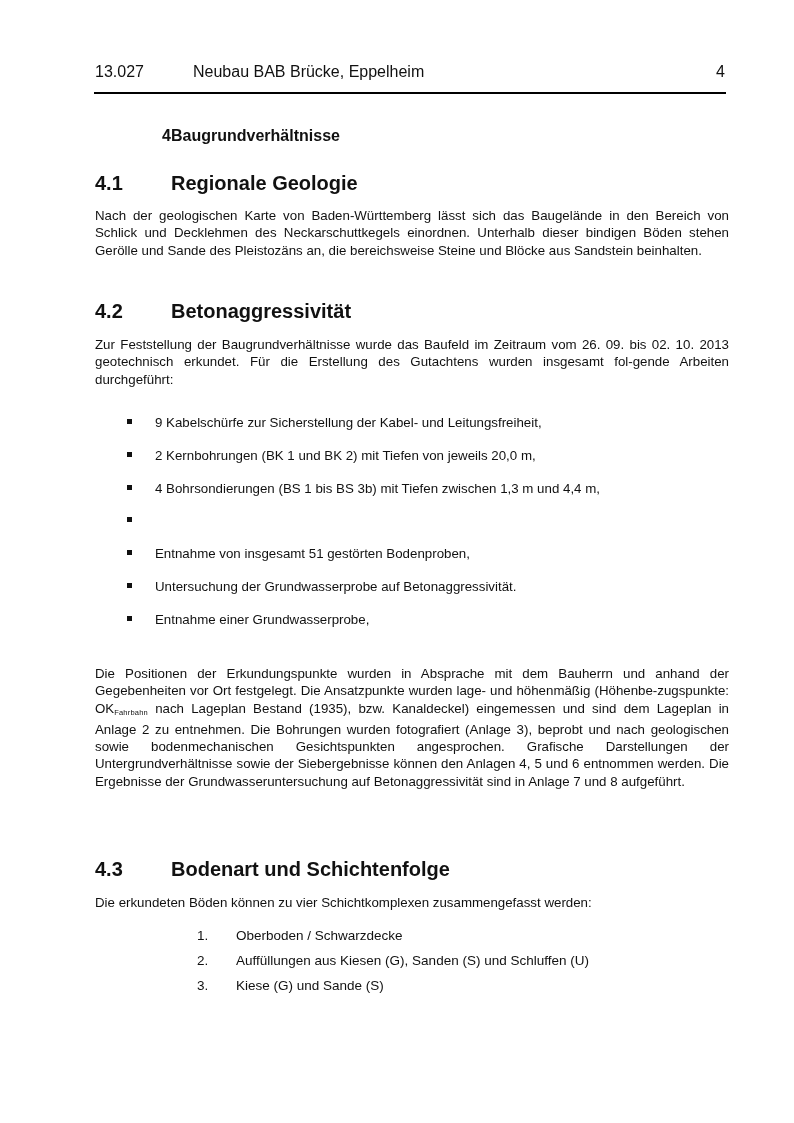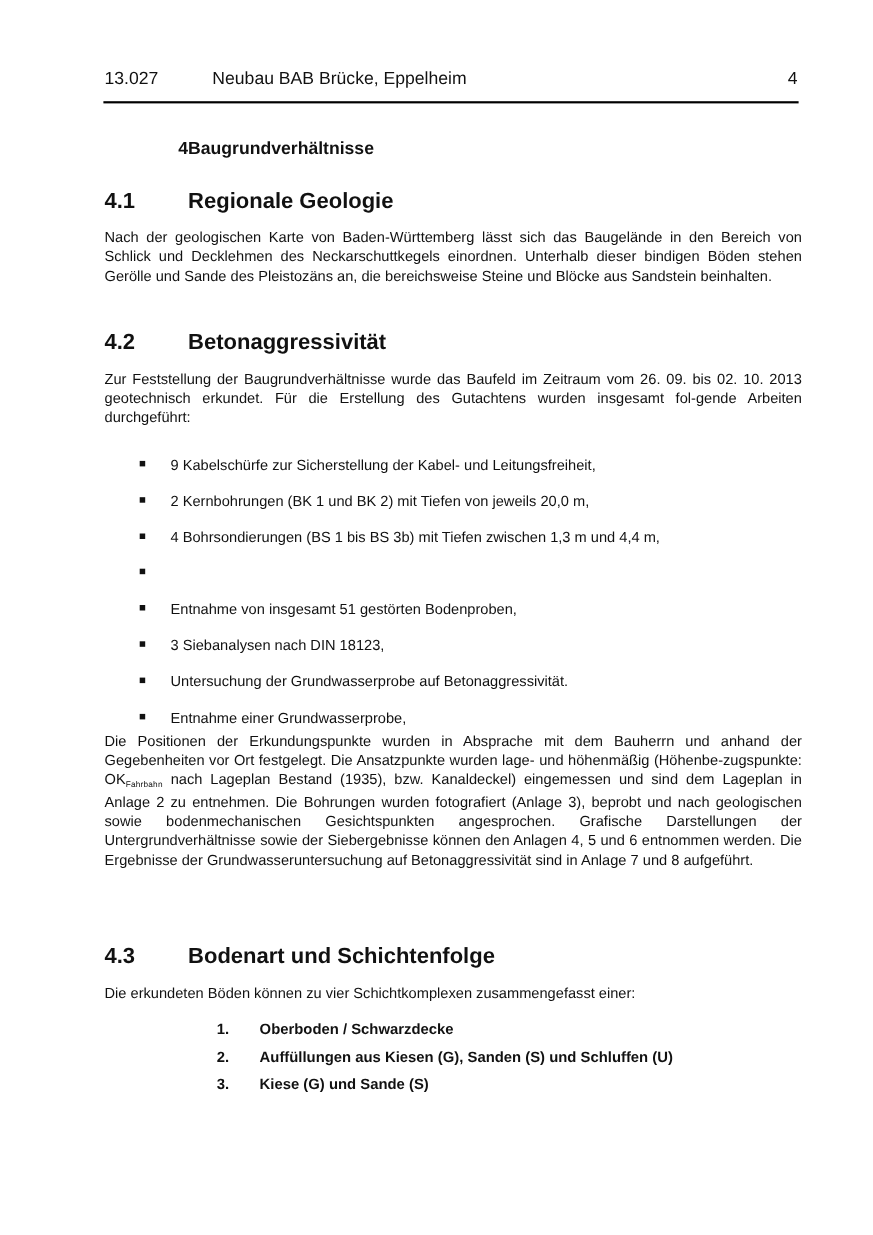--- a/index.html
+++ b/index.html
@@ -15,21 +15,21 @@
   .h1 { position: absolute; left: 95px; top: 127px; font-size: 16px; font-weight: bold; text-align: right; }
   .h2 { position: absolute; left: 95px; font-size: 20px; font-weight: bold; }
   .hnum { display: inline-block; width: 76px; }
   .para { position: absolute; left: 95px; width: 634px; font-size: 13.3px; line-height: 17.3px;
           text-align: justify; }
   .bullets { position: absolute; left: 115px; top: 402px; margin: 12px; padding: 0; list-style: none; }
   .bullets li { height: 32.8px; font-size: 13.3px; line-height: 17px; position: relative; padding-left: 28px; }
   .bullets li .bullet { position: absolute; left: 0; top: 5px; width: 5px; height: 5px; background: #111; }
   .sub { font-size: 7.5px; font-weight: normal; vertical-align: -2px; letter-spacing: 0.2px; }
   .numlist { position: absolute; left: 197px; top: 927px; margin: 0; padding: 0; list-style: none; }
-  .numlist li { height: 25px; font-size: 13.5px; font-weight: bold; line-height: 17px; }
+  .numlist li { height: 25px; font-size: 13.5px; font-weight: normal; line-height: 17px; }
   .numlist .n { display: inline-block; width: 39px; }
 </style>
 </head>
 <body>
 
 <div class="header">
   <span class="num">13.027</span>
   <span class="title">Neubau BAB Brücke, Eppelheim</span>
   <span class="page">4</span>
 </div>
@@ -48,31 +48,30 @@
   <span class="hnum">4.2</span><span>Betonaggressivität</span>
 </div>
 <div class="para" style="top:336px;">Zur Feststellung der Baugrundverhältnisse wurde das Baufeld im Zeitraum vom 26. 09. bis 02. 10. 2013 geotechnisch erkundet. Für die Erstellung des Gutachtens wurden insgesamt fol-gende Arbeiten durchgeführt:</div>
 
 <ul class="bullets">
   <li><span class="bullet"></span><span>9 Kabelschürfe zur Sicherstellung der Kabel- und Leitungsfreiheit,</span></li>
   <li><span class="bullet"></span><span>2 Kernbohrungen (BK 1 und BK 2) mit Tiefen von jeweils 20,0 m,</span></li>
   <li><span class="bullet"></span><span>4 Bohrsondierungen (BS 1 bis BS 3b) mit Tiefen zwischen 1,3 m und 4,4 m,</span></li>
   <li><span class="bullet"></span></li>
   <li><span class="bullet"></span><span>Entnahme von insgesamt 51 gestörten Bodenproben,</span></li>
-  <li><span class="bullet"></span><span>3 Siebanalysen nach DIN 18123,</span></li>
   <li><span class="bullet"></span><span>Untersuchung der Grundwasserprobe auf Betonaggressivität.</span></li>
   <li><span class="bullet"></span><span>Entnahme einer Grundwasserprobe,</span></li>
 </ul>
 
 <div class="para" style="top:665px;">
   <span>Die Positionen der Erkundungspunkte wurden in Absprache mit dem Bauherrn und anhand der Gegebenheiten vor Ort festgelegt. Die Ansatzpunkte wurden lage- und höhenmäßig (Höhenbe-zugspunkte: OK</span><span class="sub">Fahrbahn</span><span> nach Lageplan Bestand (1935), bzw. Kanaldeckel) eingemessen und sind dem Lageplan in Anlage 2 zu entnehmen. Die Bohrungen wurden fotografiert (Anlage 3), beprobt und nach geologischen sowie bodenmechanischen Gesichtspunkten angesprochen. Grafische Darstellungen der Untergrundverhältnisse sowie der Siebergebnisse können den Anlagen 4, 5 und 6 entnommen werden. Die Ergebnisse der Grundwasseruntersuchung auf Betonaggressivität sind in Anlage 7 und 8 aufgeführt.</span>
 </div>
 
 <div class="h2" style="top:858px;">
   <span class="hnum">4.3</span><span>Bodenart und Schichtenfolge</span>
 </div>
-<div class="para" style="top:894px;">Die erkundeten Böden können zu vier Schichtkomplexen zusammengefasst einer:</div>
+<div class="para" style="top:894px;">Die erkundeten Böden können zu vier Schichtkomplexen zusammengefasst werden:</div>
 
 <ol class="numlist">
   <li><span class="n">1.</span><span>Oberboden / Schwarzdecke</span></li>
   <li><span class="n">2.</span><span>Auffüllungen aus Kiesen (G), Sanden (S) und Schluffen (U)</span></li>
   <li><span class="n">3.</span><span>Kiese (G) und Sande (S)</span></li>
 </ol>
 
 </body></html>

